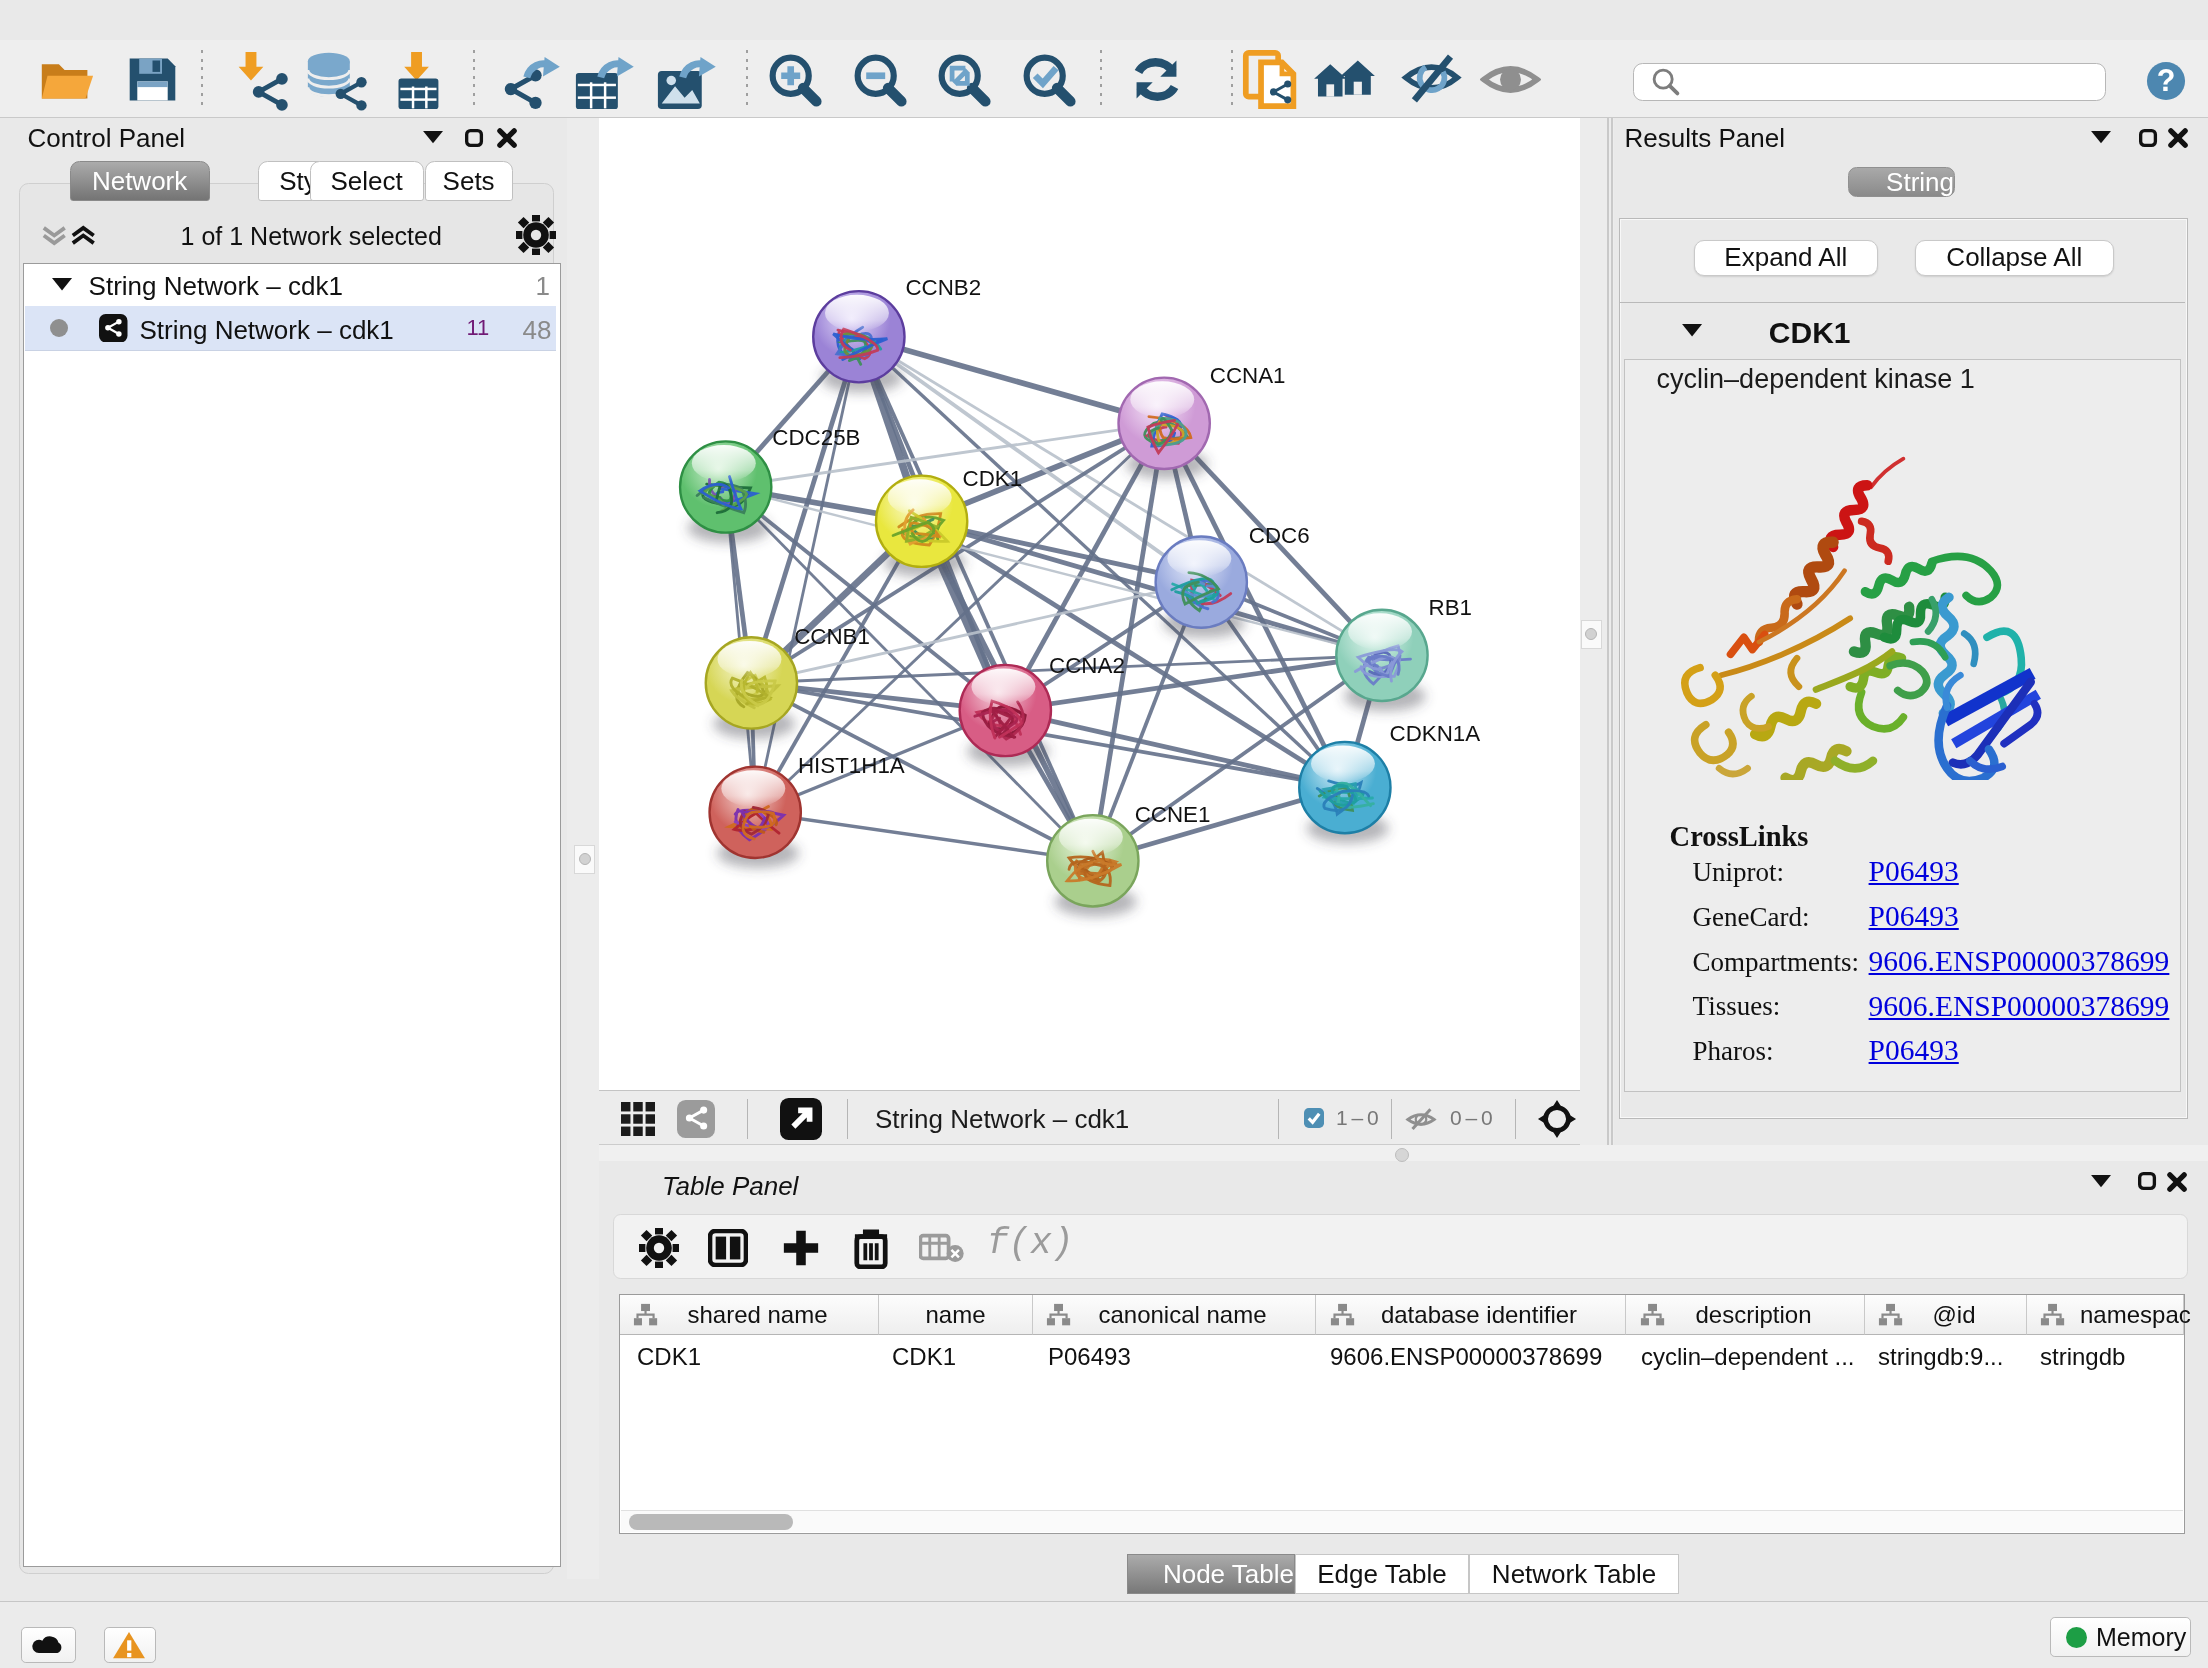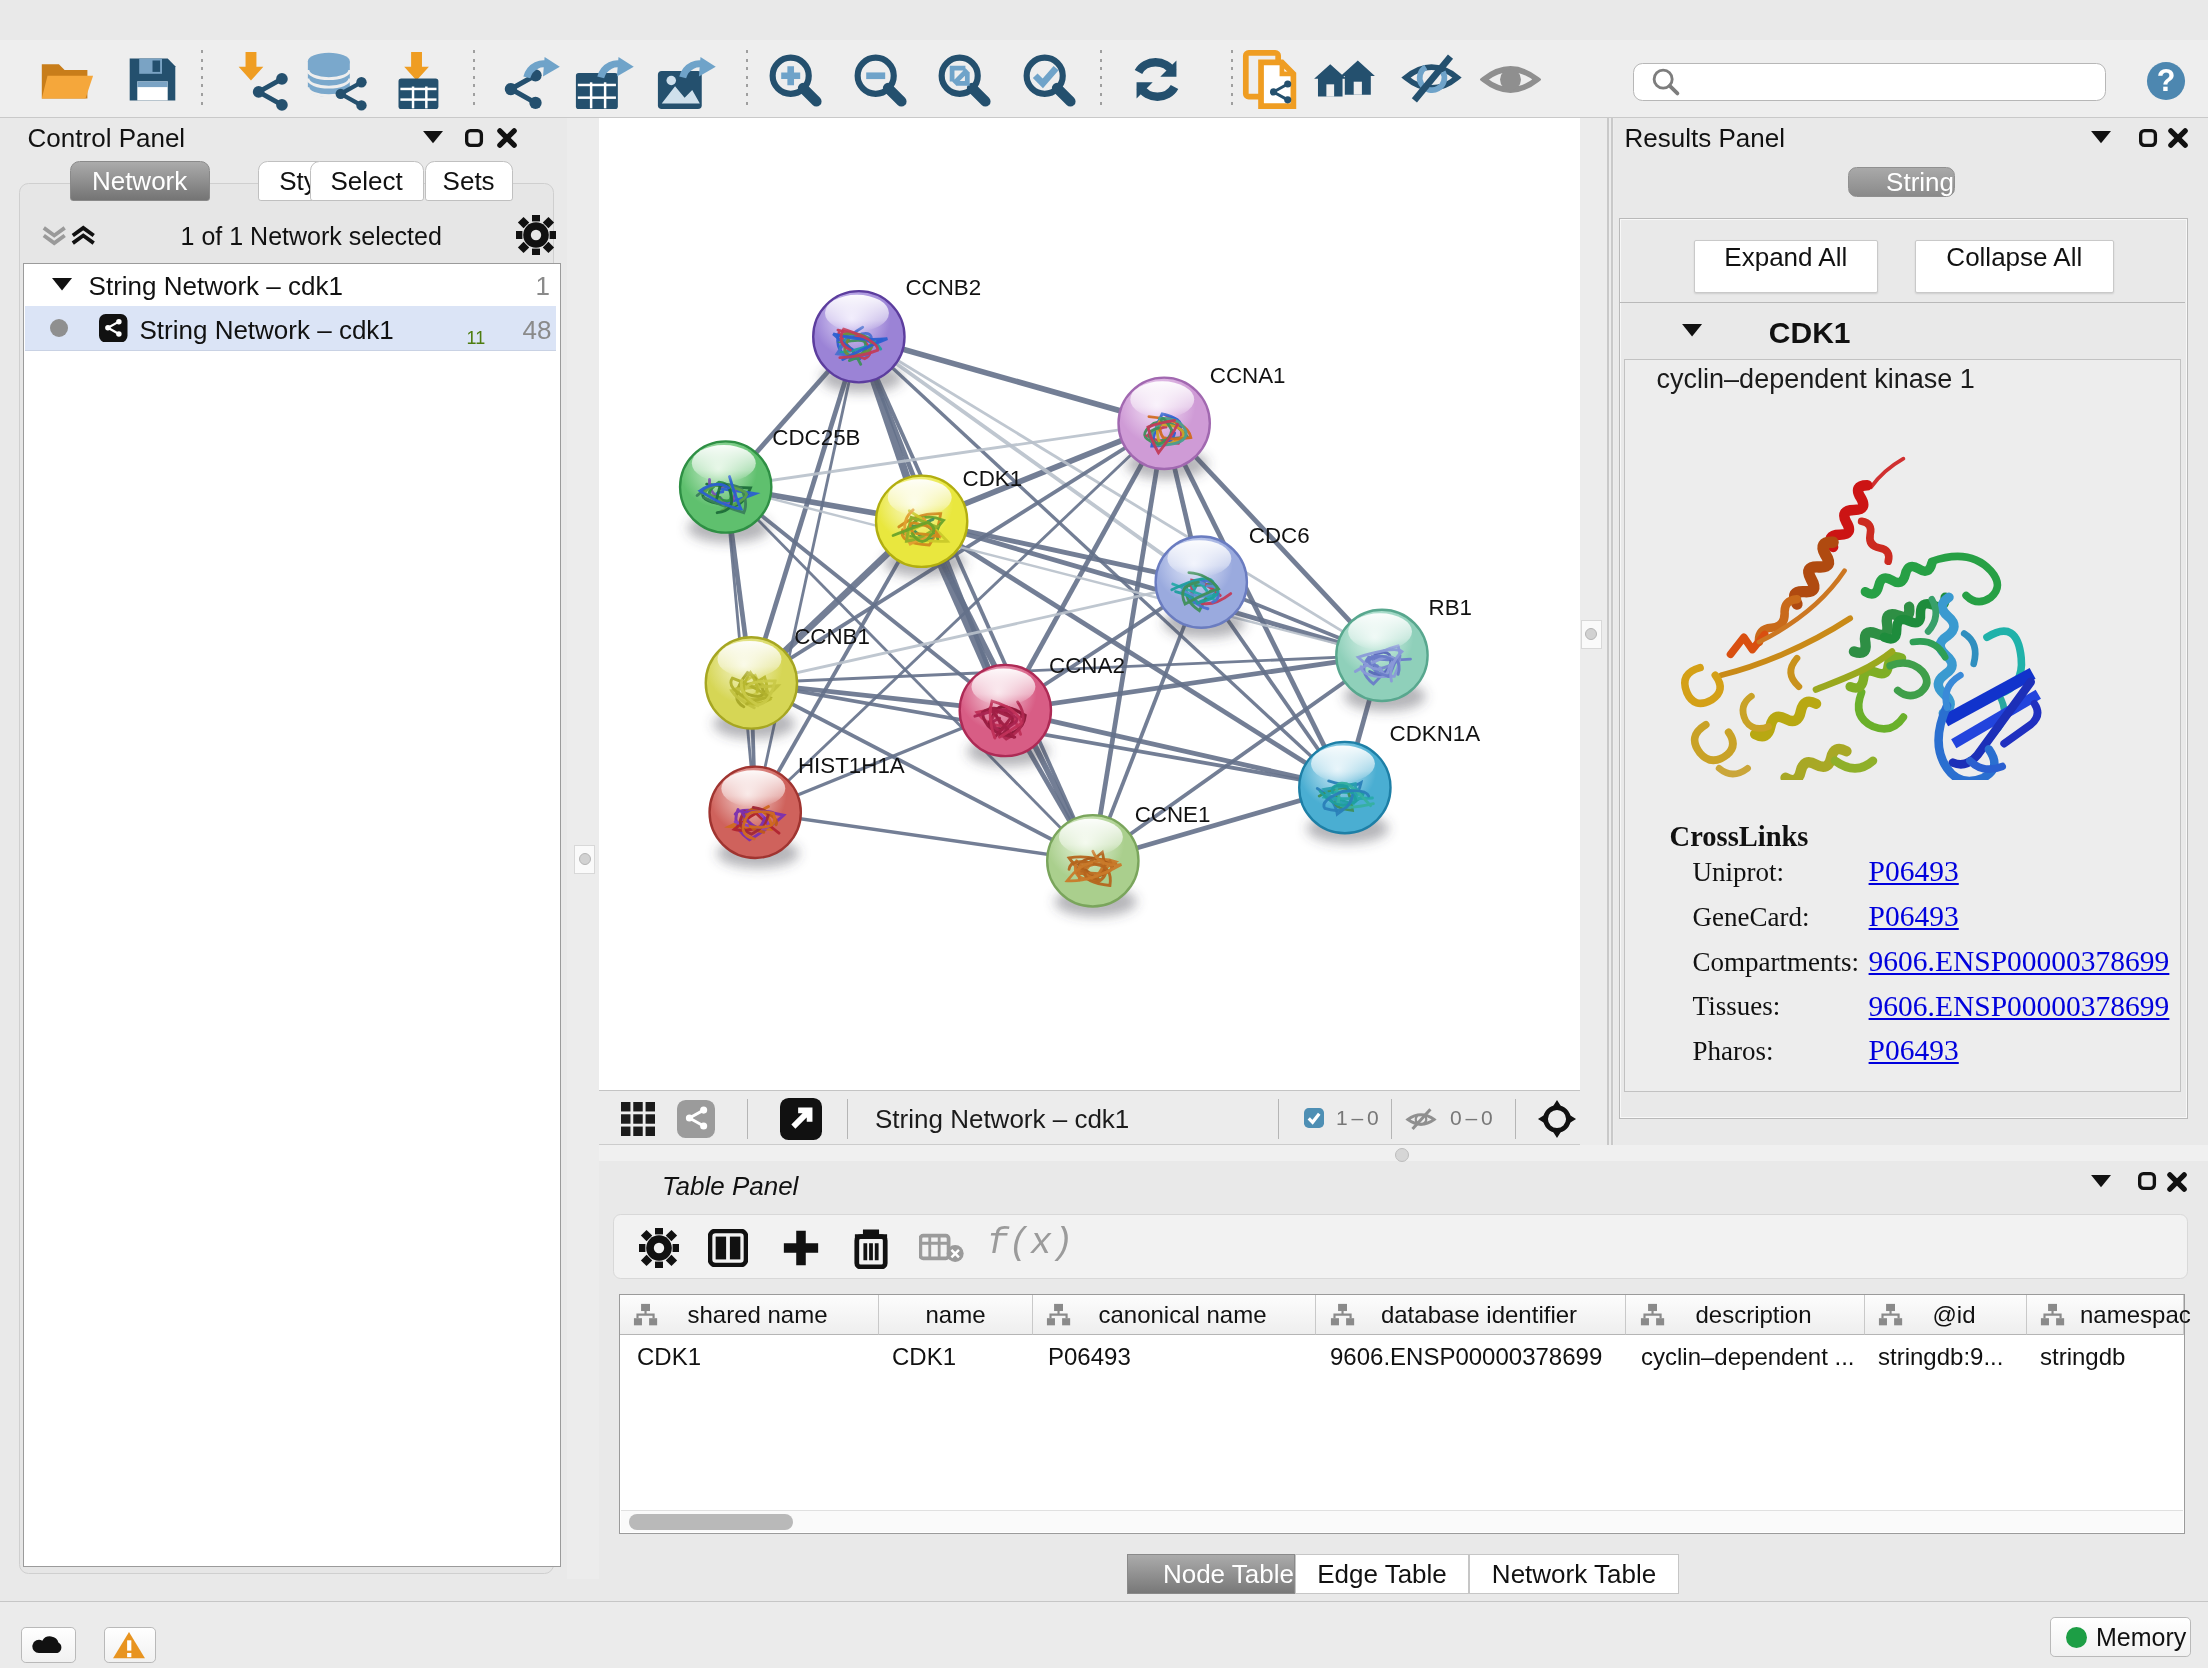--- a/index.html
+++ b/index.html
@@ -17,21 +17,21 @@
 #cp-inner{left:11.4px;top:65px;width:535px;height:1391px;background:#e6e6e6;border:1px solid #cfcfcf;border-radius:9.5px;z-index:1;}
 #cp-white{left:15px;top:145px;width:538px;height:1304px;background:#fff;border:1.9px solid #9b9b9b;z-index:2;}
 #selrow{left:1.9px;top:42px;width:531px;height:45px;background:#dbe4f6;border-bottom:1px solid #c9d2e4;}
 #canvas{left:599px;top:118px;width:981px;height:972px;background:#fff;}
 #canvasbar{left:599px;top:1090px;width:981px;height:55px;background:#ececec;border-top:1px solid #c4c4c4;border-bottom:1px solid #cccccc;}
 .cbsep{top:7.6px;width:1px;height:40px;background:#b5b5b5;}
 #hsplit{left:599px;top:1145px;width:1609px;height:16px;background:#f0f0f0;}
 #rpanel{left:1614px;top:118px;width:594px;height:1027px;background:#e9e9e9;}
 #stringtab{left:234px;top:49px;width:107px;height:29.5px;background:linear-gradient(#a9a9a9,#8a8a8a);border:1px solid #909090;border-radius:8.6px;color:#fff;font-size:26px;text-align:right;line-height:28.5px;}
 #rbox{left:4.8px;top:100px;width:569px;height:901px;border:1.9px solid #b9b9b9;background:#e9e9e9;box-shadow:inset 0 0 0 1px #f8f8f8;}
-.rbtn{position:absolute;top:21px;height:53px;background:#fff;border:1px solid #c9c9c9;border-radius:2px;font-size:26px;text-align:center;color:#111;box-shadow:0 1px 1.9px rgba(0,0,0,.12);line-height:33px;}
+.rbtn{position:absolute;top:21px;height:36px;background:#fff;border:1px solid #c9c9c9;border-radius:10px;font-size:26px;text-align:center;color:#111;box-shadow:0 1px 1.9px rgba(0,0,0,.12);line-height:33px;}
 #cdk1box{left:0px;top:83px;width:565px;height:814px;border-top:1.9px solid #b9b9b9;}
 #cdk1inner{left:3.8px;top:56px;width:557px;height:733px;background:#ededed;border:1px solid #c2c2c2;}
 .serif{font-family:"Liberation Serif",serif;}
 #tpanel{left:599px;top:1161px;width:1609px;height:439px;}
 #ttoolbar{left:14.3px;top:53px;width:1575px;height:65px;background:#f2f2f2;border:1px solid #d8d8d8;border-radius:7.6px;}
 #ttable{left:20px;top:133px;width:1566px;height:240px;background:#fff;border:1.9px solid #9b9b9b;}
 .th{position:absolute;top:0;height:40px;background:linear-gradient(#fdfdfd,#eeeeee);border-right:1px solid #c9c9c9;border-bottom:1px solid #b5b5b5;font-size:24px;color:#111;text-align:center;line-height:40px;}
 .td{position:absolute;top:41px;height:42px;font-size:24px;color:#111;line-height:42px;overflow:hidden;white-space:pre;}
 #tscroll{left:22px;top:349px;width:1562px;height:22px;background:#fafafa;border-top:1px solid #e0e0e0;}
 #thumb{left:7.6px;top:2.9px;width:164px;height:16px;background:#b9b9b9;border-radius:8.6px;}
@@ -212,21 +212,21 @@
         <div id="selrow" class="abs">
           <div class="abs" style="left:25px;top:13.3px;width:18px;height:18px;border-radius:50%;background:#8f8f8f;"></div>
           <svg class="abs" style="left:74px;top:7.6px;" width="28.5" height="28.5" viewBox="0 0 30 30" xmlns="http://www.w3.org/2000/svg">
             <rect x="0" y="0" width="30" height="30" rx="7" fill="#111"></rect>
             <path d="M20.939999999999998 8.04 L9.38 14.5 L20.939999999999998 20.96" stroke="#fff" stroke-width="2.3800000000000003" fill="none"></path>
             <circle cx="20.939999999999998" cy="8.04" r="2.89" fill="#fff"></circle>
             <circle cx="9.38" cy="14.5" r="2.89" fill="#fff"></circle>
             <circle cx="20.939999999999998" cy="20.96" r="2.89" fill="#fff"></circle>
           </svg>
           <div class="t" style="left:114px;top:10.5px;font-size:26px;color:#111;">String Network – cdk1</div>
-          <div class="t" style="left:441px;top:23px;font-size:18px;color:#4d7c0f;">11</div>
+          <div class="t" style="left:441px;top:11px;font-size:22px;color:#701a75;">11</div>
           <div class="t" style="left:497px;top:10.5px;font-size:26px;color:#8a8a8a;">48</div>
         </div>
       </div>
     </div>
     <div class="abs" style="left:567px;top:118px;width:32px;height:1461px;background:#ececec;"></div>
     <div class="abs" style="left:574px;top:845px;width:21px;height:28.5px;background:#fafafa;border:1px solid #d8d8d8;"></div>
     <div class="abs" style="left:579px;top:853px;width:12.4px;height:12.4px;border-radius:50%;background:#d2d2d2;border:1px solid #b5b5b5;"></div>
     <div class="abs" style="left:1580px;top:118px;width:34px;height:1027px;background:#ececec;"></div>
     <div class="abs" style="left:1607px;top:118px;width:1.9px;height:1027px;background:#c9c9c9;"></div>
     <div class="abs" style="left:1611px;top:118px;width:1.9px;height:1027px;background:#c9c9c9;"></div>

